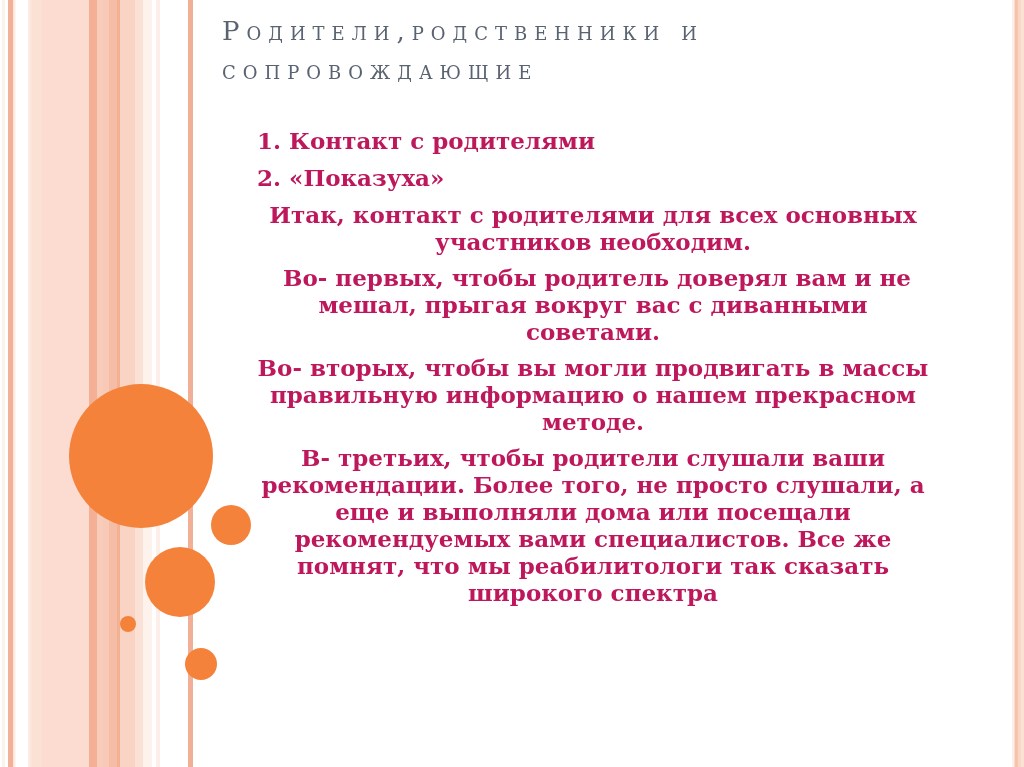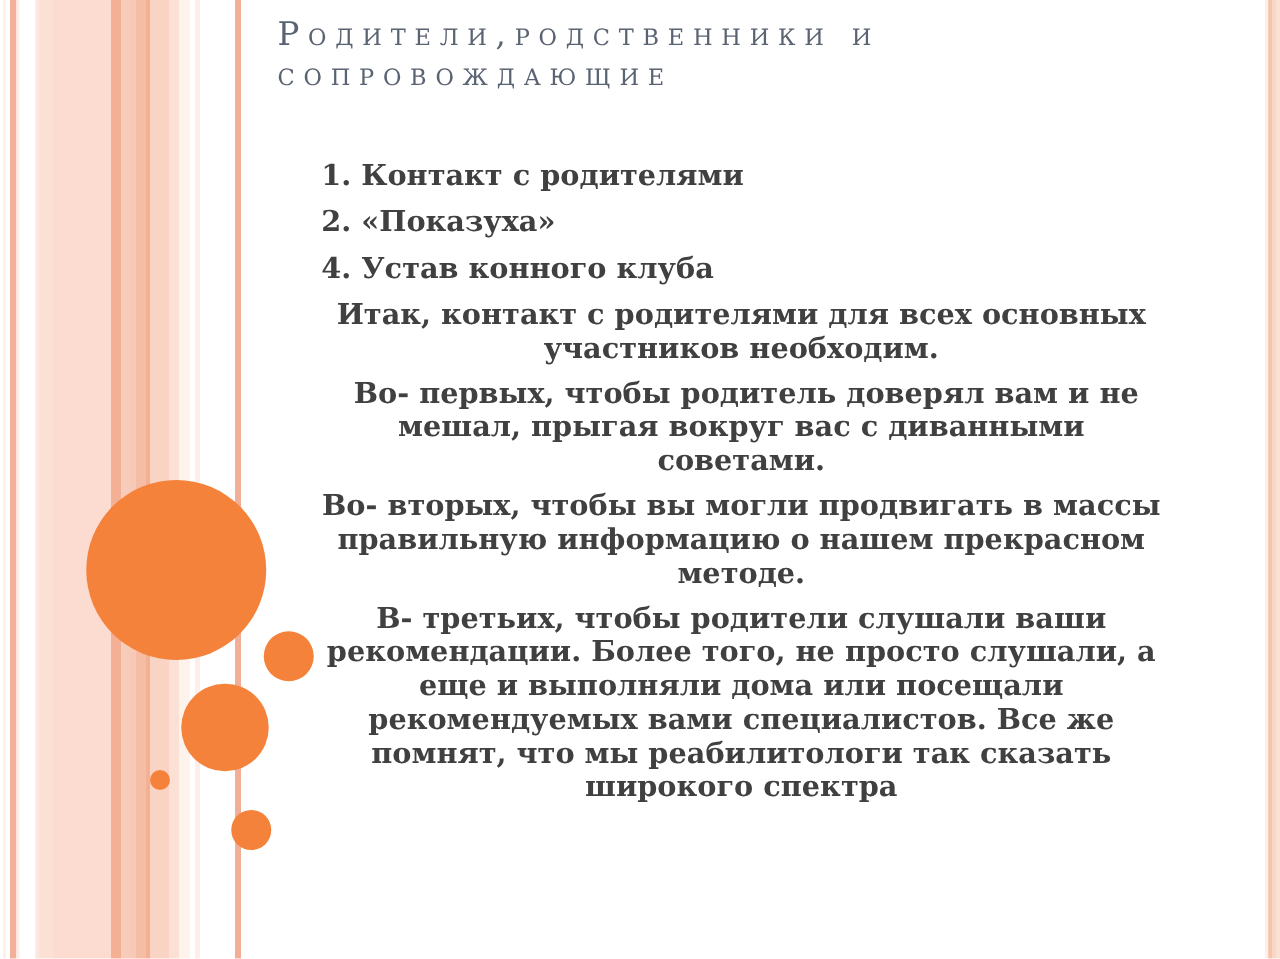--- a/index.html
+++ b/index.html
@@ -61,31 +61,31 @@
   .circle-medium { left: 145px; top: 547px; width: 70px;  height: 70px; }
   .circle-tiny   { left: 120px; top: 616px; width: 16px;  height: 16px; }
   .circle-bottom { left: 185px; top: 648px; width: 32px;  height: 32px; }
 
   .slide-title {
     position: absolute;
     left: 222px; top: 12px;
     width: 700px;
     margin: 0;
     font-size: 26px;
-    line-height: 32px;
+    line-height: 39px;
     font-weight: normal;
     font-variant: small-caps;
     letter-spacing: 7px;
     color: #5a6372;
   }
   .content {
     position: absolute;
     left: 255px; top: 127px;
     width: 676px;
-    color: #404040;
+    color: #be185d;
     font-weight: bold;
     font-size: 23px;
     line-height: 27px;
   }
   .list-block { margin: 0 0 0 2px; }
   .list-item { margin: 0 0 10px 0; }
   .list-number { display: inline-block; min-width: 24px; }
   .para { margin: 0 0 9px 0; text-align: center; }
 </style>
 </head>
@@ -108,24 +108,20 @@
 
     <div class="list-block">
       <div class="list-item">
         <span class="list-number">1.</span>
         <span>Контакт с родителями</span>
       </div>
       <div class="list-item">
         <span class="list-number">2.</span>
         <span>«Показуха»</span>
       </div>
-      <div class="list-item">
-        <span class="list-number">4.</span>
-        <span>Устав конного клуба</span>
-      </div>
     </div>
 
     <p class="para">Итак, контакт с родителями для всех основных участников необходим.</p>
     <p class="para">&nbsp;Во- первых, чтобы родитель доверял вам и не мешал, прыгая вокруг вас с диванными советами.</p>
     <p class="para">Во- вторых, чтобы вы могли продвигать в массы правильную информацию о нашем прекрасном методе.</p>
     <p class="para">В- третьих, чтобы родители слушали ваши рекомендации. Более того, не просто слушали, а еще и выполняли дома или посещали рекомендуемых вами специалистов. Все же помнят, что мы реабилитологи так сказать широкого спектра</p>
 
   </div>
 
 </div>

